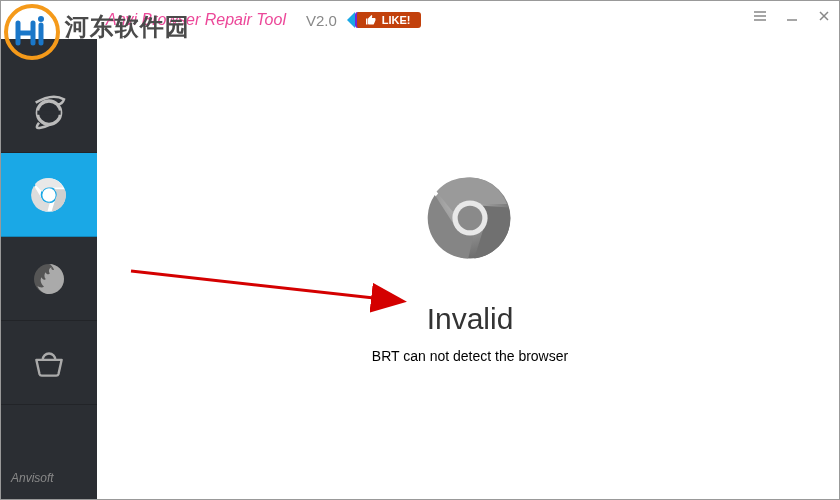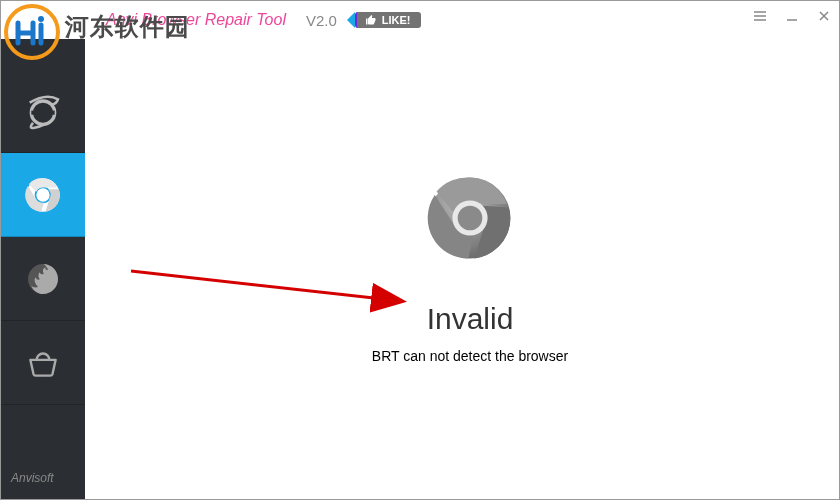--- a/index.html
+++ b/index.html
@@ -22,21 +22,21 @@
   padding-left: 105px;
   z-index: 10;
 }
 .titlebar .appname { font-style: italic; font-size: 16px; color: #ec4899; }
 .titlebar .ver { font-style: normal; font-size: 15px; color: #888; margin-left: 20px; }
 .likebtn {
   margin-left: 18px;
   display: inline-flex;
   align-items: center;
   gap: 5px;
-  background: #737373;
+  background: #c2410c;
   border-left: 2px solid #6d28d9;
   color: #fff;
   font-size: 11px;
   font-weight: bold;
   padding: 2px 10px 2px 8px;
   border-radius: 3px;
   position: relative;
 }
 .likebtn::before {
   content: "";
@@ -59,21 +59,21 @@
   display: inline-flex;
   align-items: center;
   justify-content: center;
   color: #777;
   cursor: pointer;
   font-size: 14px;
 }
 .sidebar {
   position: absolute;
   left: 0; top: 0; bottom: 0;
-  width: 84px;
+  width: 96px;
   background: #2b2e33;
   display: flex;
   flex-direction: column;
   z-index: 5;
   justify-content: flex-end;
 }
 .sidebar .logozone {
   height: 68px;
   position: relative;
 }

